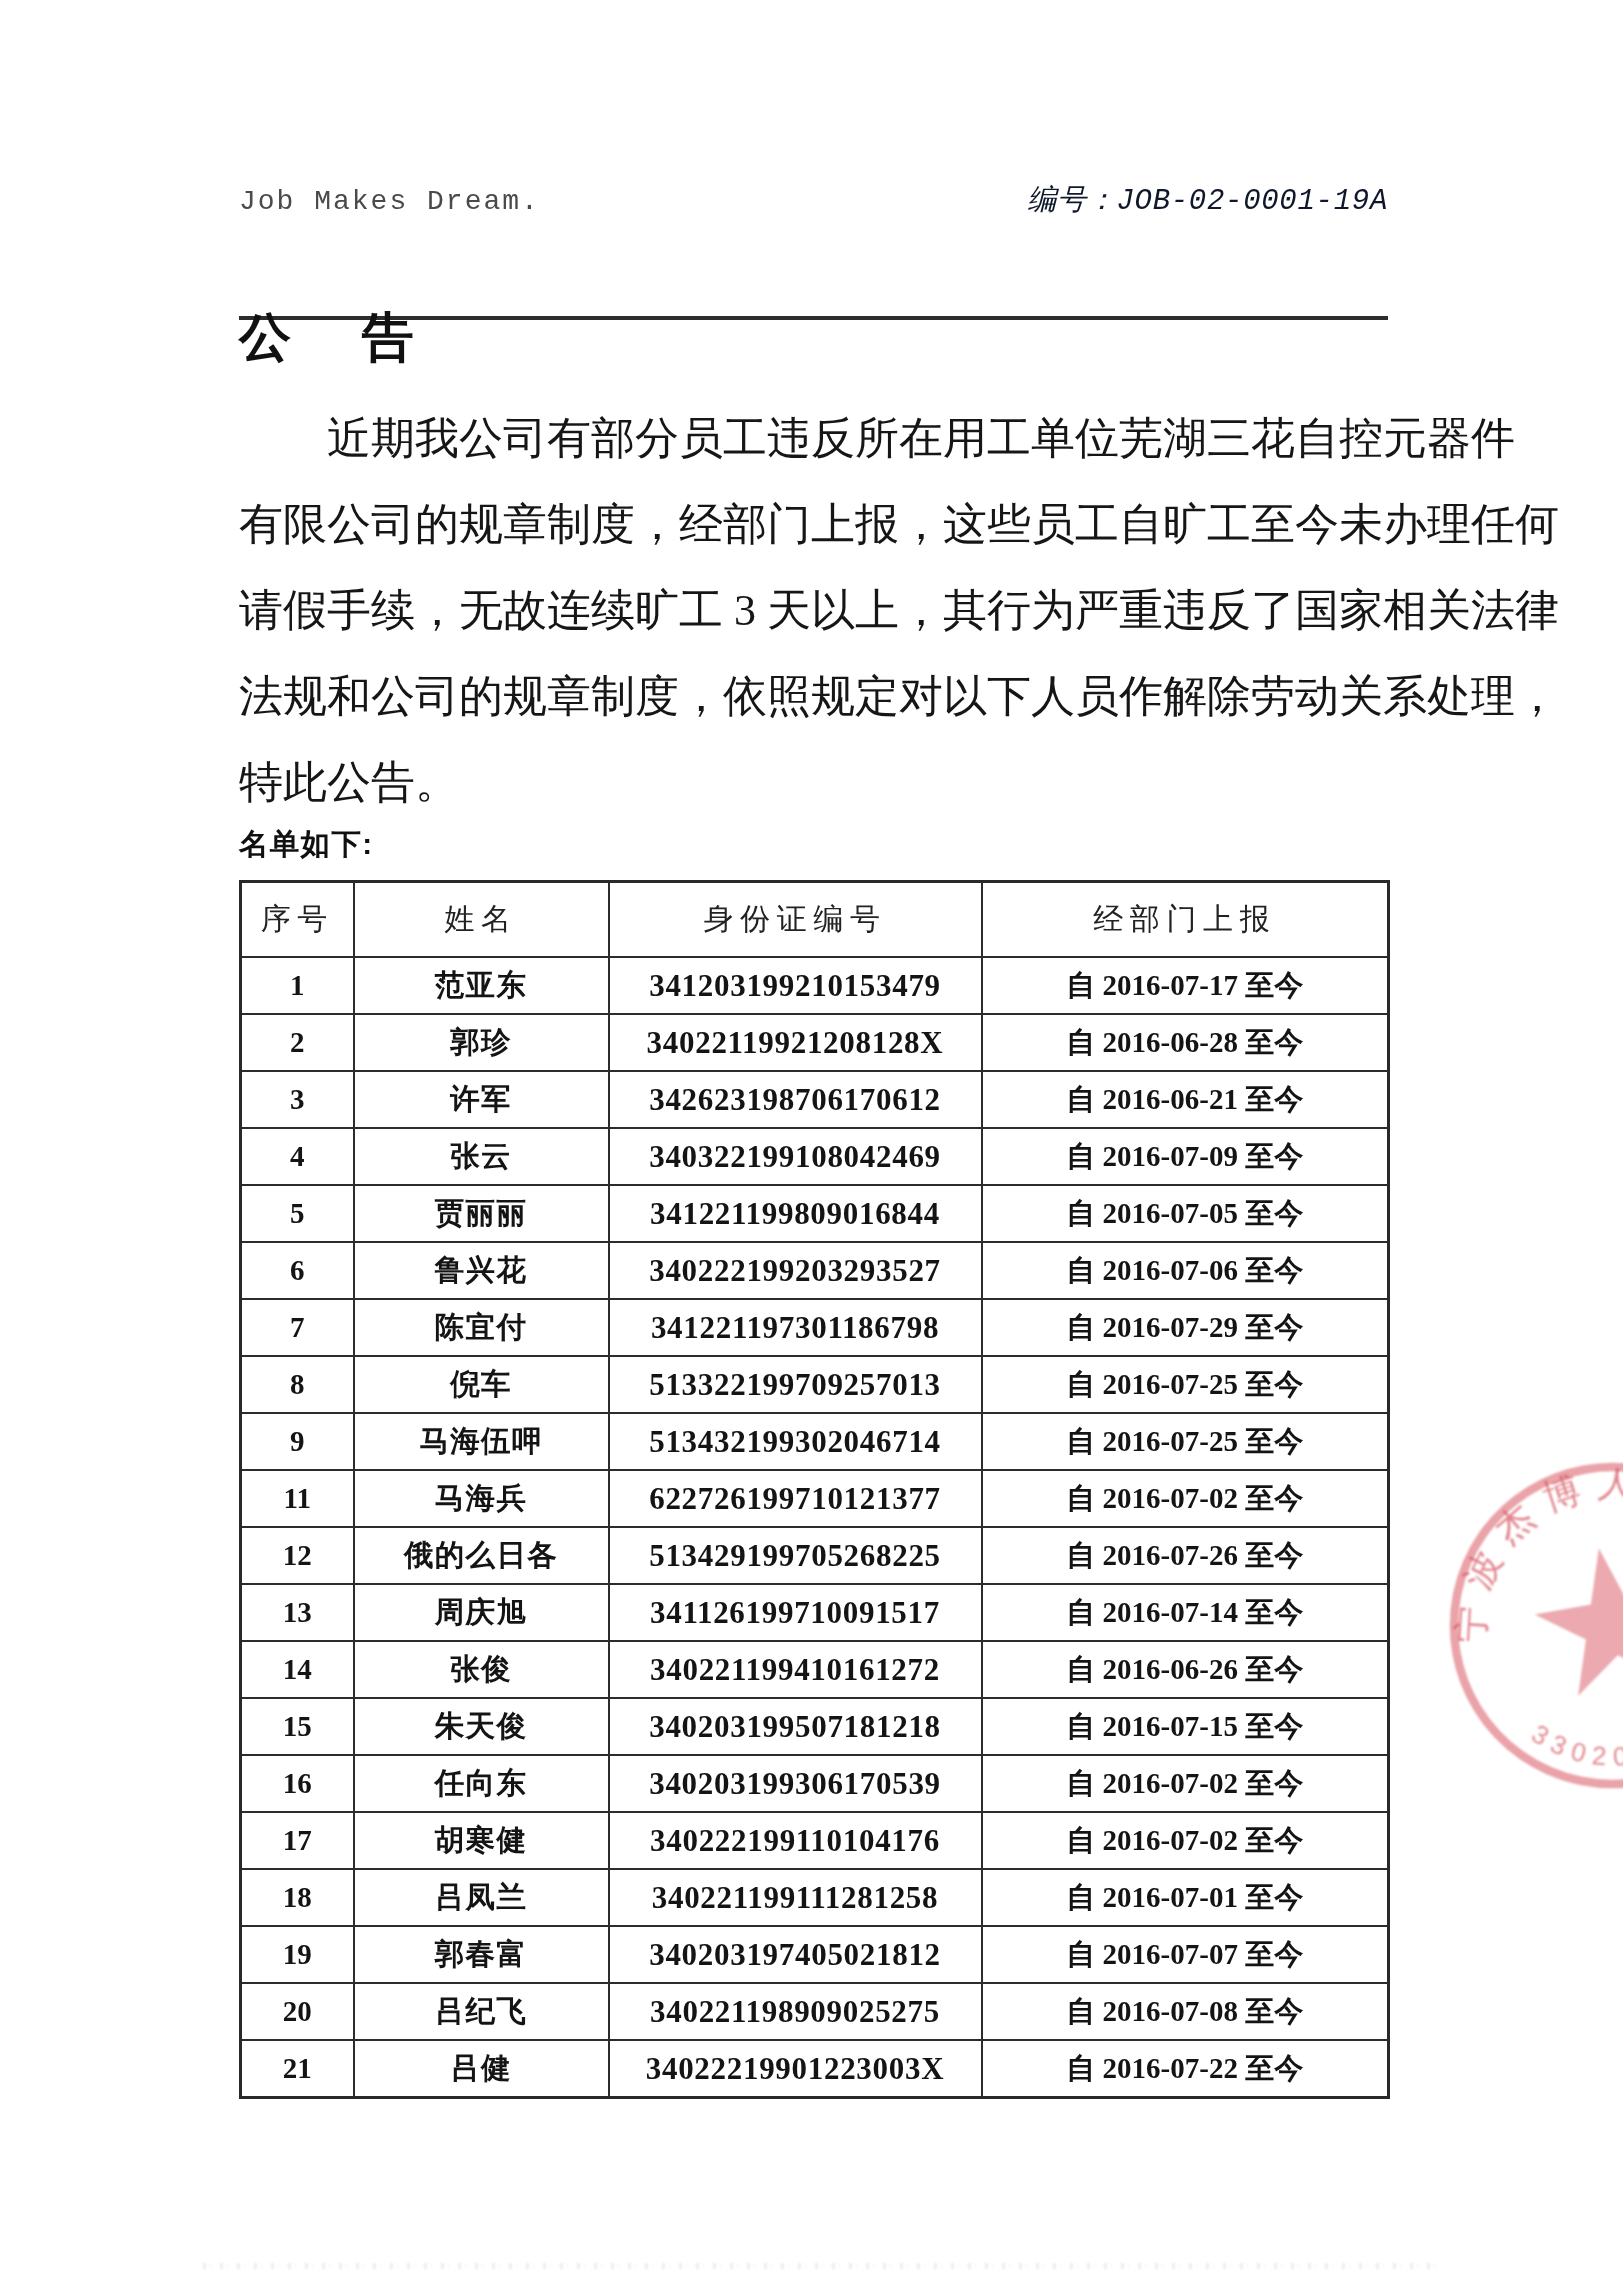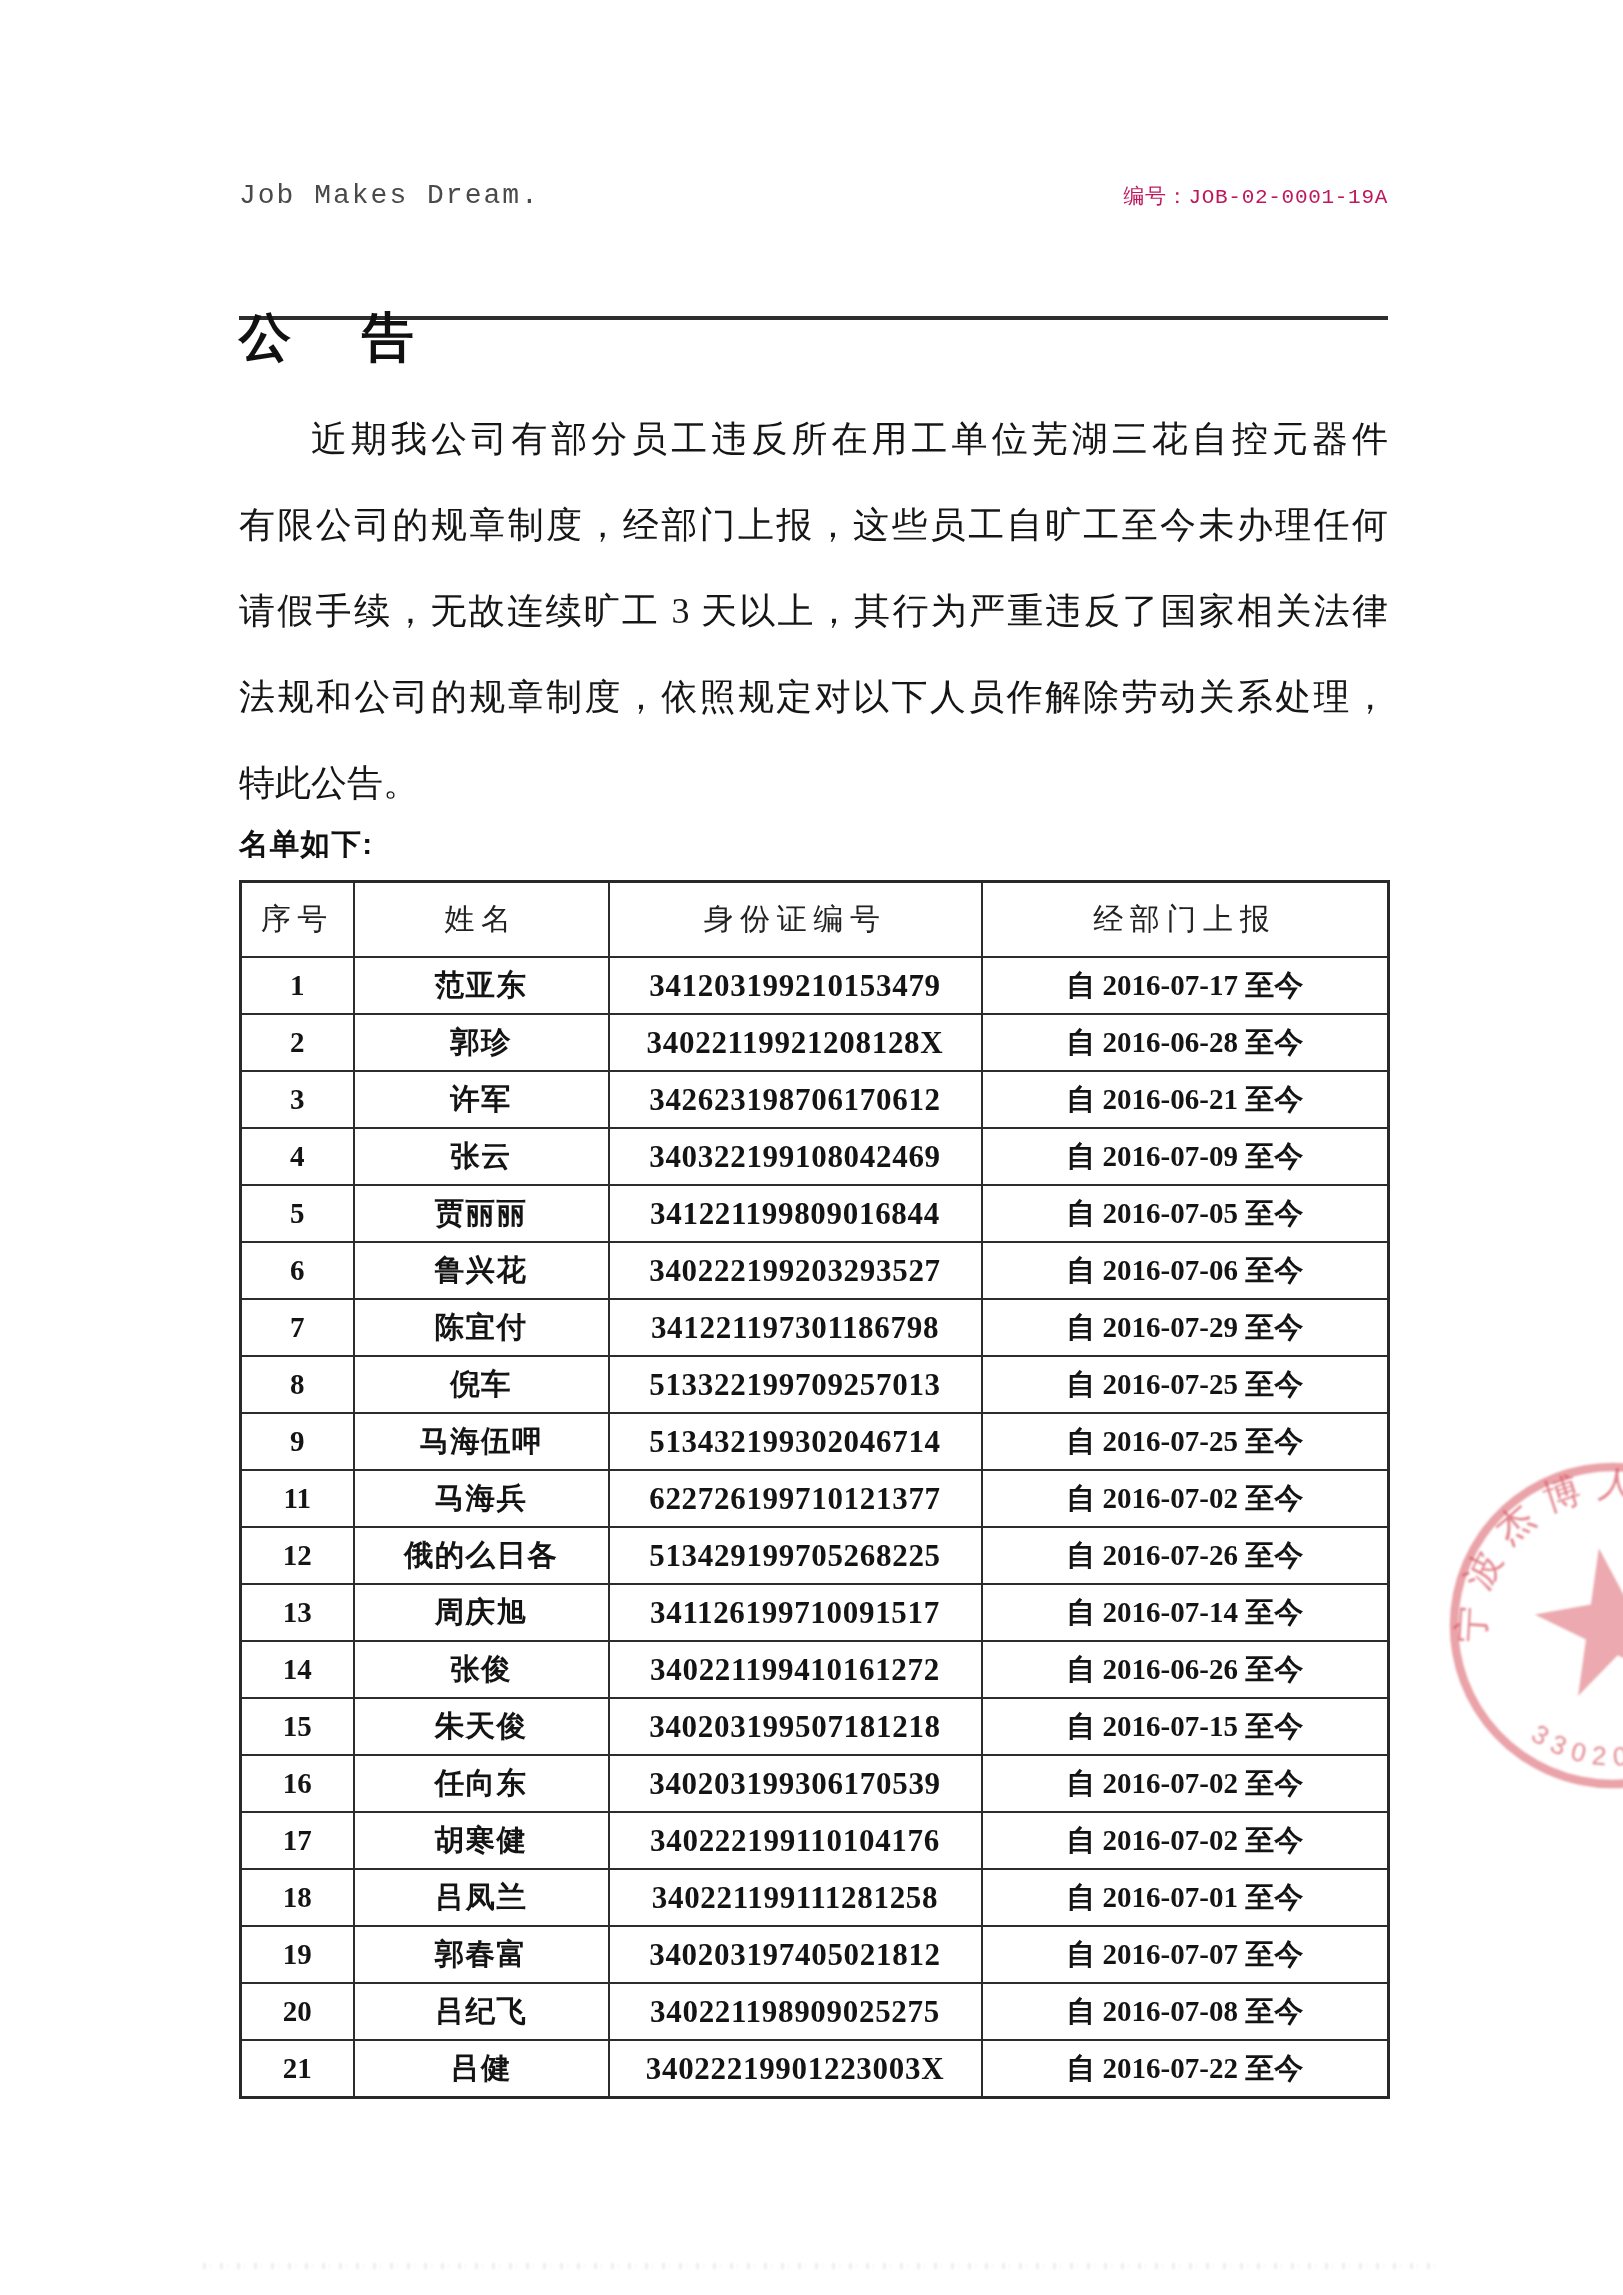--- a/index.html
+++ b/index.html
@@ -12,32 +12,32 @@
   .content{position:absolute;left:239px;width:1149px;margin-top:15px;}
 
   
   .pg-header{top:165px;display:flex;justify-content:space-between;align-items:baseline;}
   .slogan{
     font-family:"Liberation Mono","DejaVu Sans Mono",monospace;
     font-size:28px;letter-spacing:2px;color:#4a4a4a;
   }
   .doc-number{
     font-family:"Liberation Mono","DejaVu Sans Mono",monospace;
-    font-size:21px;letter-spacing:0.7px;color:#be185d;
+    font-size:29px;letter-spacing:0.7px;color:#0f172a;font-style:italic;
   }
   .header-rule{top:301px;height:3.9px;background:#2d2d2d;}
 
   
   .page-title{
     top:288px;text-align:left;
     font-size:52px;font-weight:bold;letter-spacing:0.18em;color:#111;
   }
 
   
-  .announcement-body{top:381px;font-size:36px;color:#161616;}
+  .announcement-body{top:381px;font-size:44px;color:#161616;}
   .body-line{
     height:86px;line-height:86px;
     text-align:justify;text-align-last:justify;
     white-space:nowrap;
   }
   .body-line.first{text-indent:2em;}
   .body-line.last{text-align-last:left;}
 
   
   .list-label{

